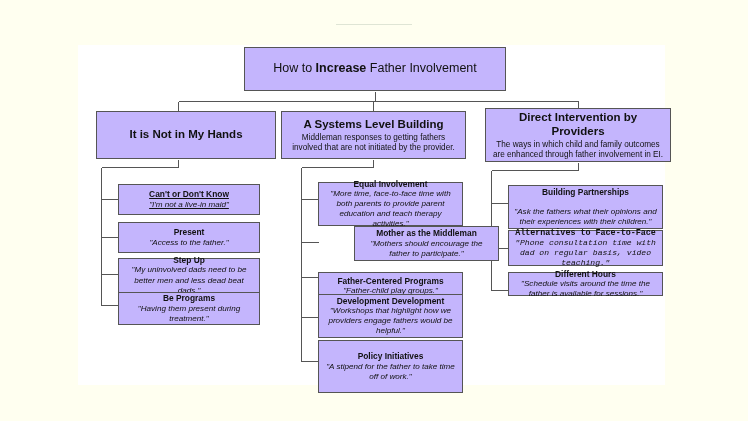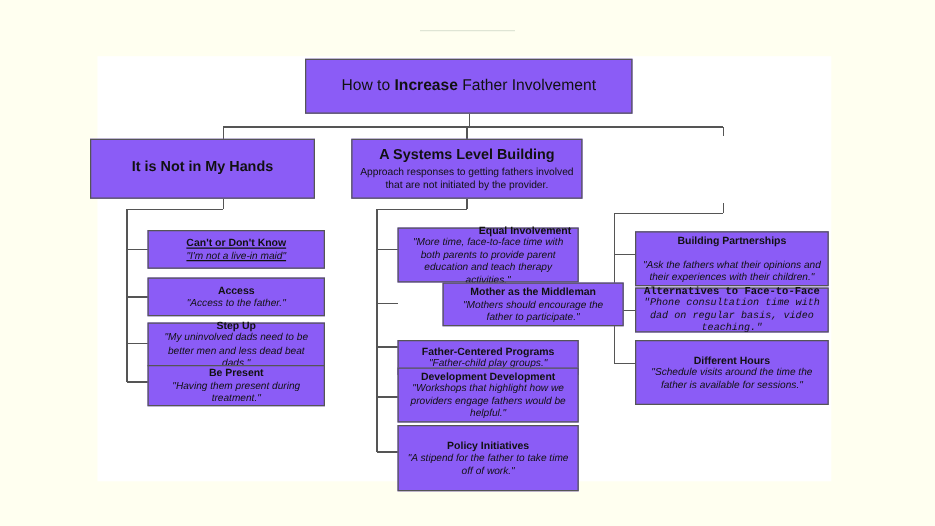--- a/index.html
+++ b/index.html
@@ -41,21 +41,21 @@
     position: absolute;
     left: 0;
     top: 0;
     width: 748px;
     height: 421px;
     pointer-events: none;
   }
   .box {
     position: absolute;
     border: 1px solid #555555;
-    background: #8b5cf6;
+    background: #c4b5fd;
     box-sizing: border-box;
     display: flex;
     flex-direction: column;
     align-items: center;
     justify-content: center;
     text-align: center;
     padding: 2px 5px;
   }
   .box .ttl {
     font-weight: bold;
@@ -81,21 +81,21 @@
     font-size: 12.5px;
   }
   #root-box .ttl b { font-weight: bold; }
 
   
   .cat {
     height: 48px;
   }
   .cat .ttl { font-size: 11.5px; margin-bottom: 2px; }
   .cat .sub { font-size: 8.2px; }
-  #cat-0 { left: 72px;  top: 111px; width: 180px; }
+  #cat-0 { left: 96px;  top: 111px; width: 180px; }
   #cat-1 { left: 281px; top: 111px; width: 185px; }
   #cat-2 { left: 485px; top: 108px; width: 186px; height: 54px; }
 
   
   .leaf {
     box-sizing: border-box;
   }
   .leaf .ttl { font-size: 8.4px; }
   .leaf .quote { font-size: 8.1px; }
 
@@ -149,45 +149,49 @@
   <div class="box" id="root-box">
     <div class="ttl"><span>How to </span><b>Increase</b><span> Father Involvement</span></div>
   </div>
 
   <div class="box cat" id="cat-0">
     <div class="ttl">It is Not in My Hands</div>
   </div>
 
   <div class="box cat" id="cat-1">
     <div class="ttl">A Systems Level Building</div>
-    <div class="sub">Approach responses to getting fathers involved that are not initiated by the provider.</div>
-  </div>
-
+    <div class="sub">Middleman responses to getting fathers involved that are not initiated by the provider.</div>
+  </div>
+
+  <div class="box cat" id="cat-2">
+    <div class="ttl">Direct Intervention by Providers</div>
+    <div class="sub">The ways in which child and family outcomes are enhanced through father involvement in EI.</div>
+  </div>
 
   <div class="col0">
     <div class="box leaf" style="top:184px;height:31px;text-decoration:underline;">
       <div class="ttl">Can't or Don't Know</div>
       <div class="quote">"I'm not a live-in maid"</div>
     </div>
     <div class="box leaf" style="top:222px;height:31px;">
-      <div class="ttl">Access</div>
+      <div class="ttl">Present</div>
       <div class="quote">"Access to the father."</div>
     </div>
     <div class="box leaf" style="top:258px;height:35px;">
       <div class="ttl">Step Up</div>
       <div class="quote">"My uninvolved dads need to be better men and less dead beat dads."</div>
     </div>
     <div class="box leaf" style="top:292px;height:33px;">
-      <div class="ttl">Be Present</div>
+      <div class="ttl">Be Programs</div>
       <div class="quote">"Having them present during treatment."</div>
     </div>
   </div>
 
   <div class="col1">
-    <div class="box leaf" style="top:182px;height:44px;align-items:flex-end;">
+    <div class="box leaf" style="top:182px;height:44px;">
       <div class="ttl">Equal Involvement</div>
       <div class="quote">"More time, face-to-face time with both parents to provide parent education and teach therapy activities."</div>
     </div>
     <div class="box leaf" style="top:226px;height:35px;margin-left:36px;">
       <div class="ttl">Mother as the Middleman</div>
       <div class="quote">"Mothers should encourage the father to participate."</div>
     </div>
     <div class="box leaf" style="top:272px;height:28px;">
       <div class="ttl">Father-Centered Programs</div>
       <div class="quote">"Father-child play groups."</div>
@@ -204,19 +208,19 @@
 
   <div class="col2">
     <div class="box leaf" style="top:185px;height:44px;gap:10px;">
       <div class="ttl">Building Partnerships</div>
       <div class="quote">"Ask the fathers what their opinions and their experiences with their children."</div>
     </div>
     <div class="box leaf" style="top:230px;height:36px;font-family:Liberation Mono, monospace;">
       <div class="ttl">Alternatives to Face-to-Face</div>
       <div class="quote">"Phone consultation time with dad on regular basis, video teaching."</div>
     </div>
-    <div class="box leaf" style="top:272px;height:52px;">
+    <div class="box leaf" style="top:272px;height:24px;">
       <div class="ttl">Different Hours</div>
       <div class="quote">"Schedule visits around the time the father is available for sessions."</div>
     </div>
   </div>
 
 </div>
 
 </body></html>

